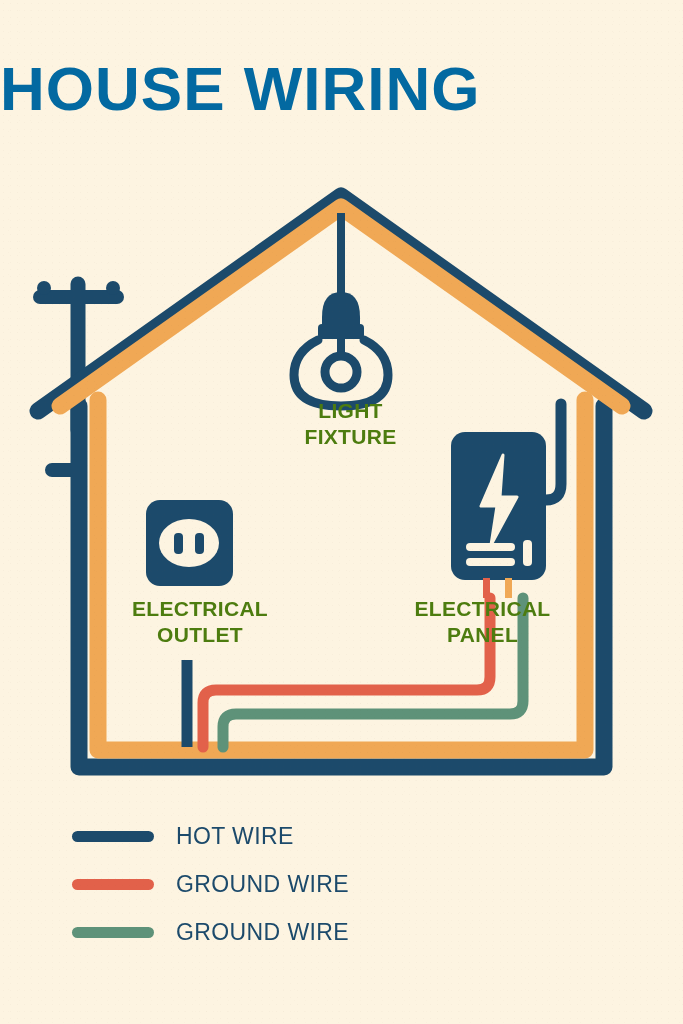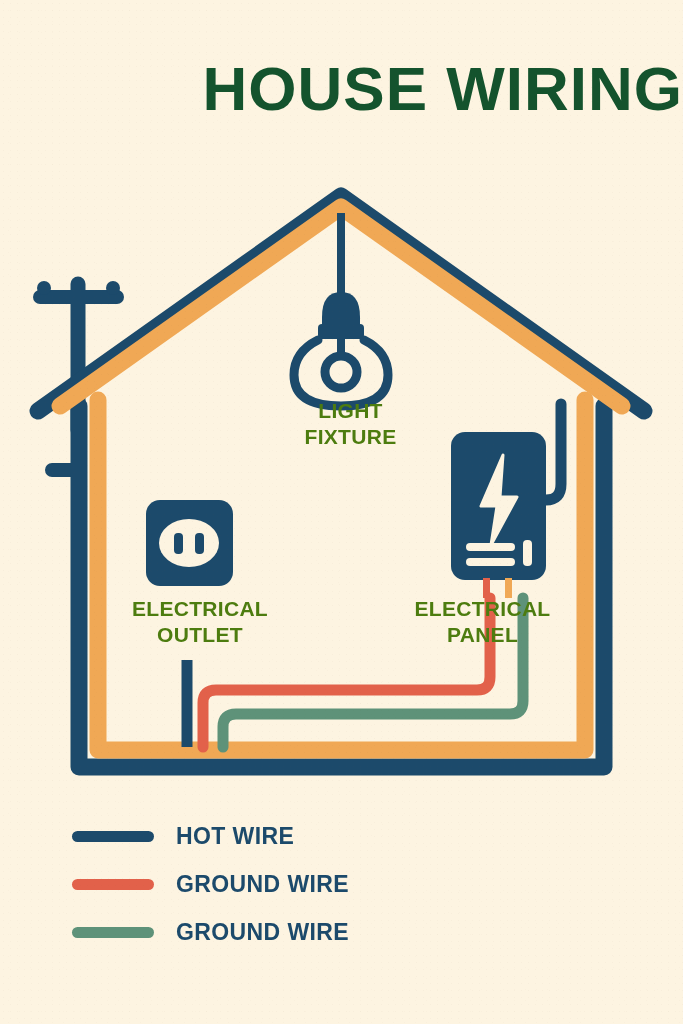--- a/index.html
+++ b/index.html
@@ -15,24 +15,24 @@
     background-image:
       radial-gradient(rgba(120,100,60,.07) 0.5px, transparent 0.6px),
       radial-gradient(rgba(120,100,60,.05) 0.5px, transparent 0.6px);
     background-size:7px 7px, 11px 11px;
     background-position:0 0, 3px 5px;
   }
   #poster{position:absolute;inset:0;}
 
   .title{
     position:absolute;left:0;right:0;top:58px;
-    text-align:right;
+    text-align:left;
     font-size:62px;font-weight:bold;
     letter-spacing:1px;
-    color:#14532d;
+    color:#0369a1;
     line-height:1;
   }
 
   svg.art{position:absolute;left:0;top:0;width:683px;height:1024px;}
 
   .lbl{
     position:absolute;
     text-align:center;
     font-size:21px;font-weight:bold;
     color:#4d7c0f;
@@ -42,21 +42,21 @@
   }
   #label-light{left:233px;top:398px;width:235px;}
   #label-outlet{left:60px;top:596px;width:280px;}
   #label-panel{left:345px;top:596px;width:275px;}
 
   .legend{position:absolute;left:72px;top:812px;width:540px;}
   .legend-row{display:flex;align-items:center;height:48px;}
   .swatch{width:82px;height:11px;border-radius:6px;flex:0 0 auto;}
   .legend-label{
     margin-left:22px;
-    font-size:23px;font-weight:bold;color:#1C4A6B;letter-spacing:.4px;
+    font-size:23px;font-weight:normal;color:#1C4A6B;letter-spacing:.4px;
   }
 </style>
 </head>
 <body style="background: rgb(253, 244, 225);">
 
 <div id="poster">
 
   <div class="title">HOUSE WIRING</div>
 
   <svg class="art" viewBox="0 0 683 1024">

